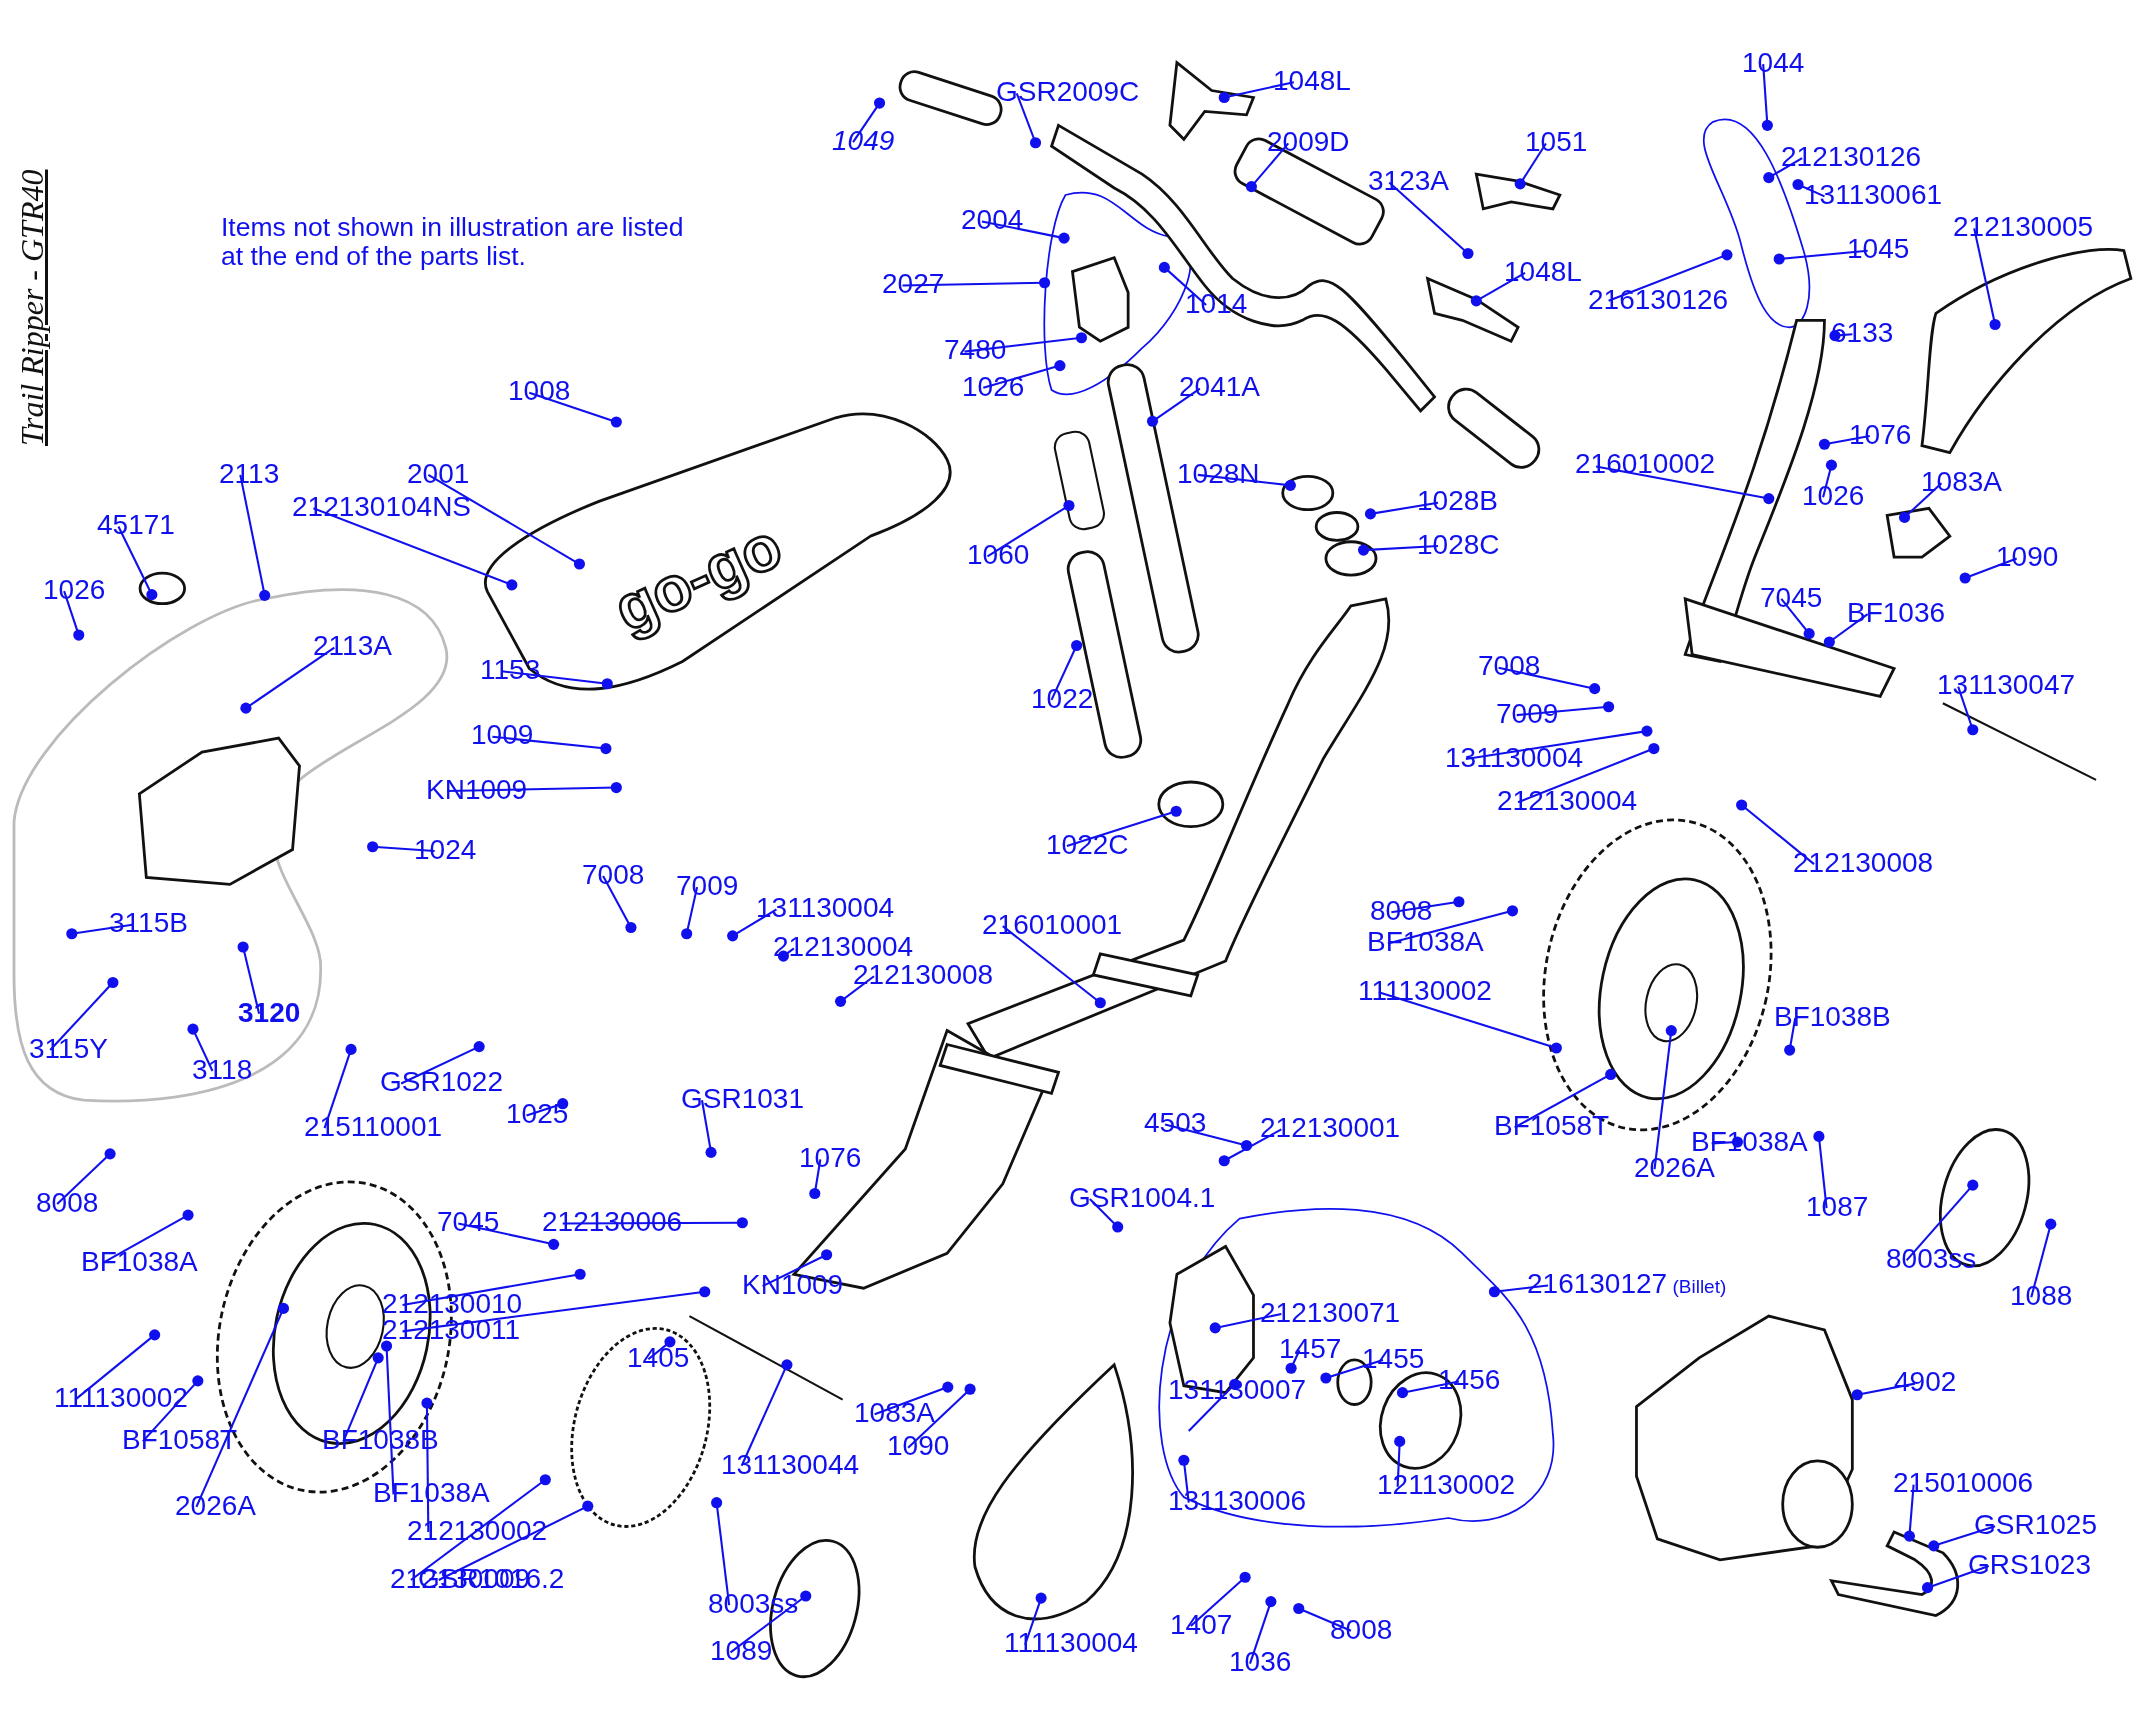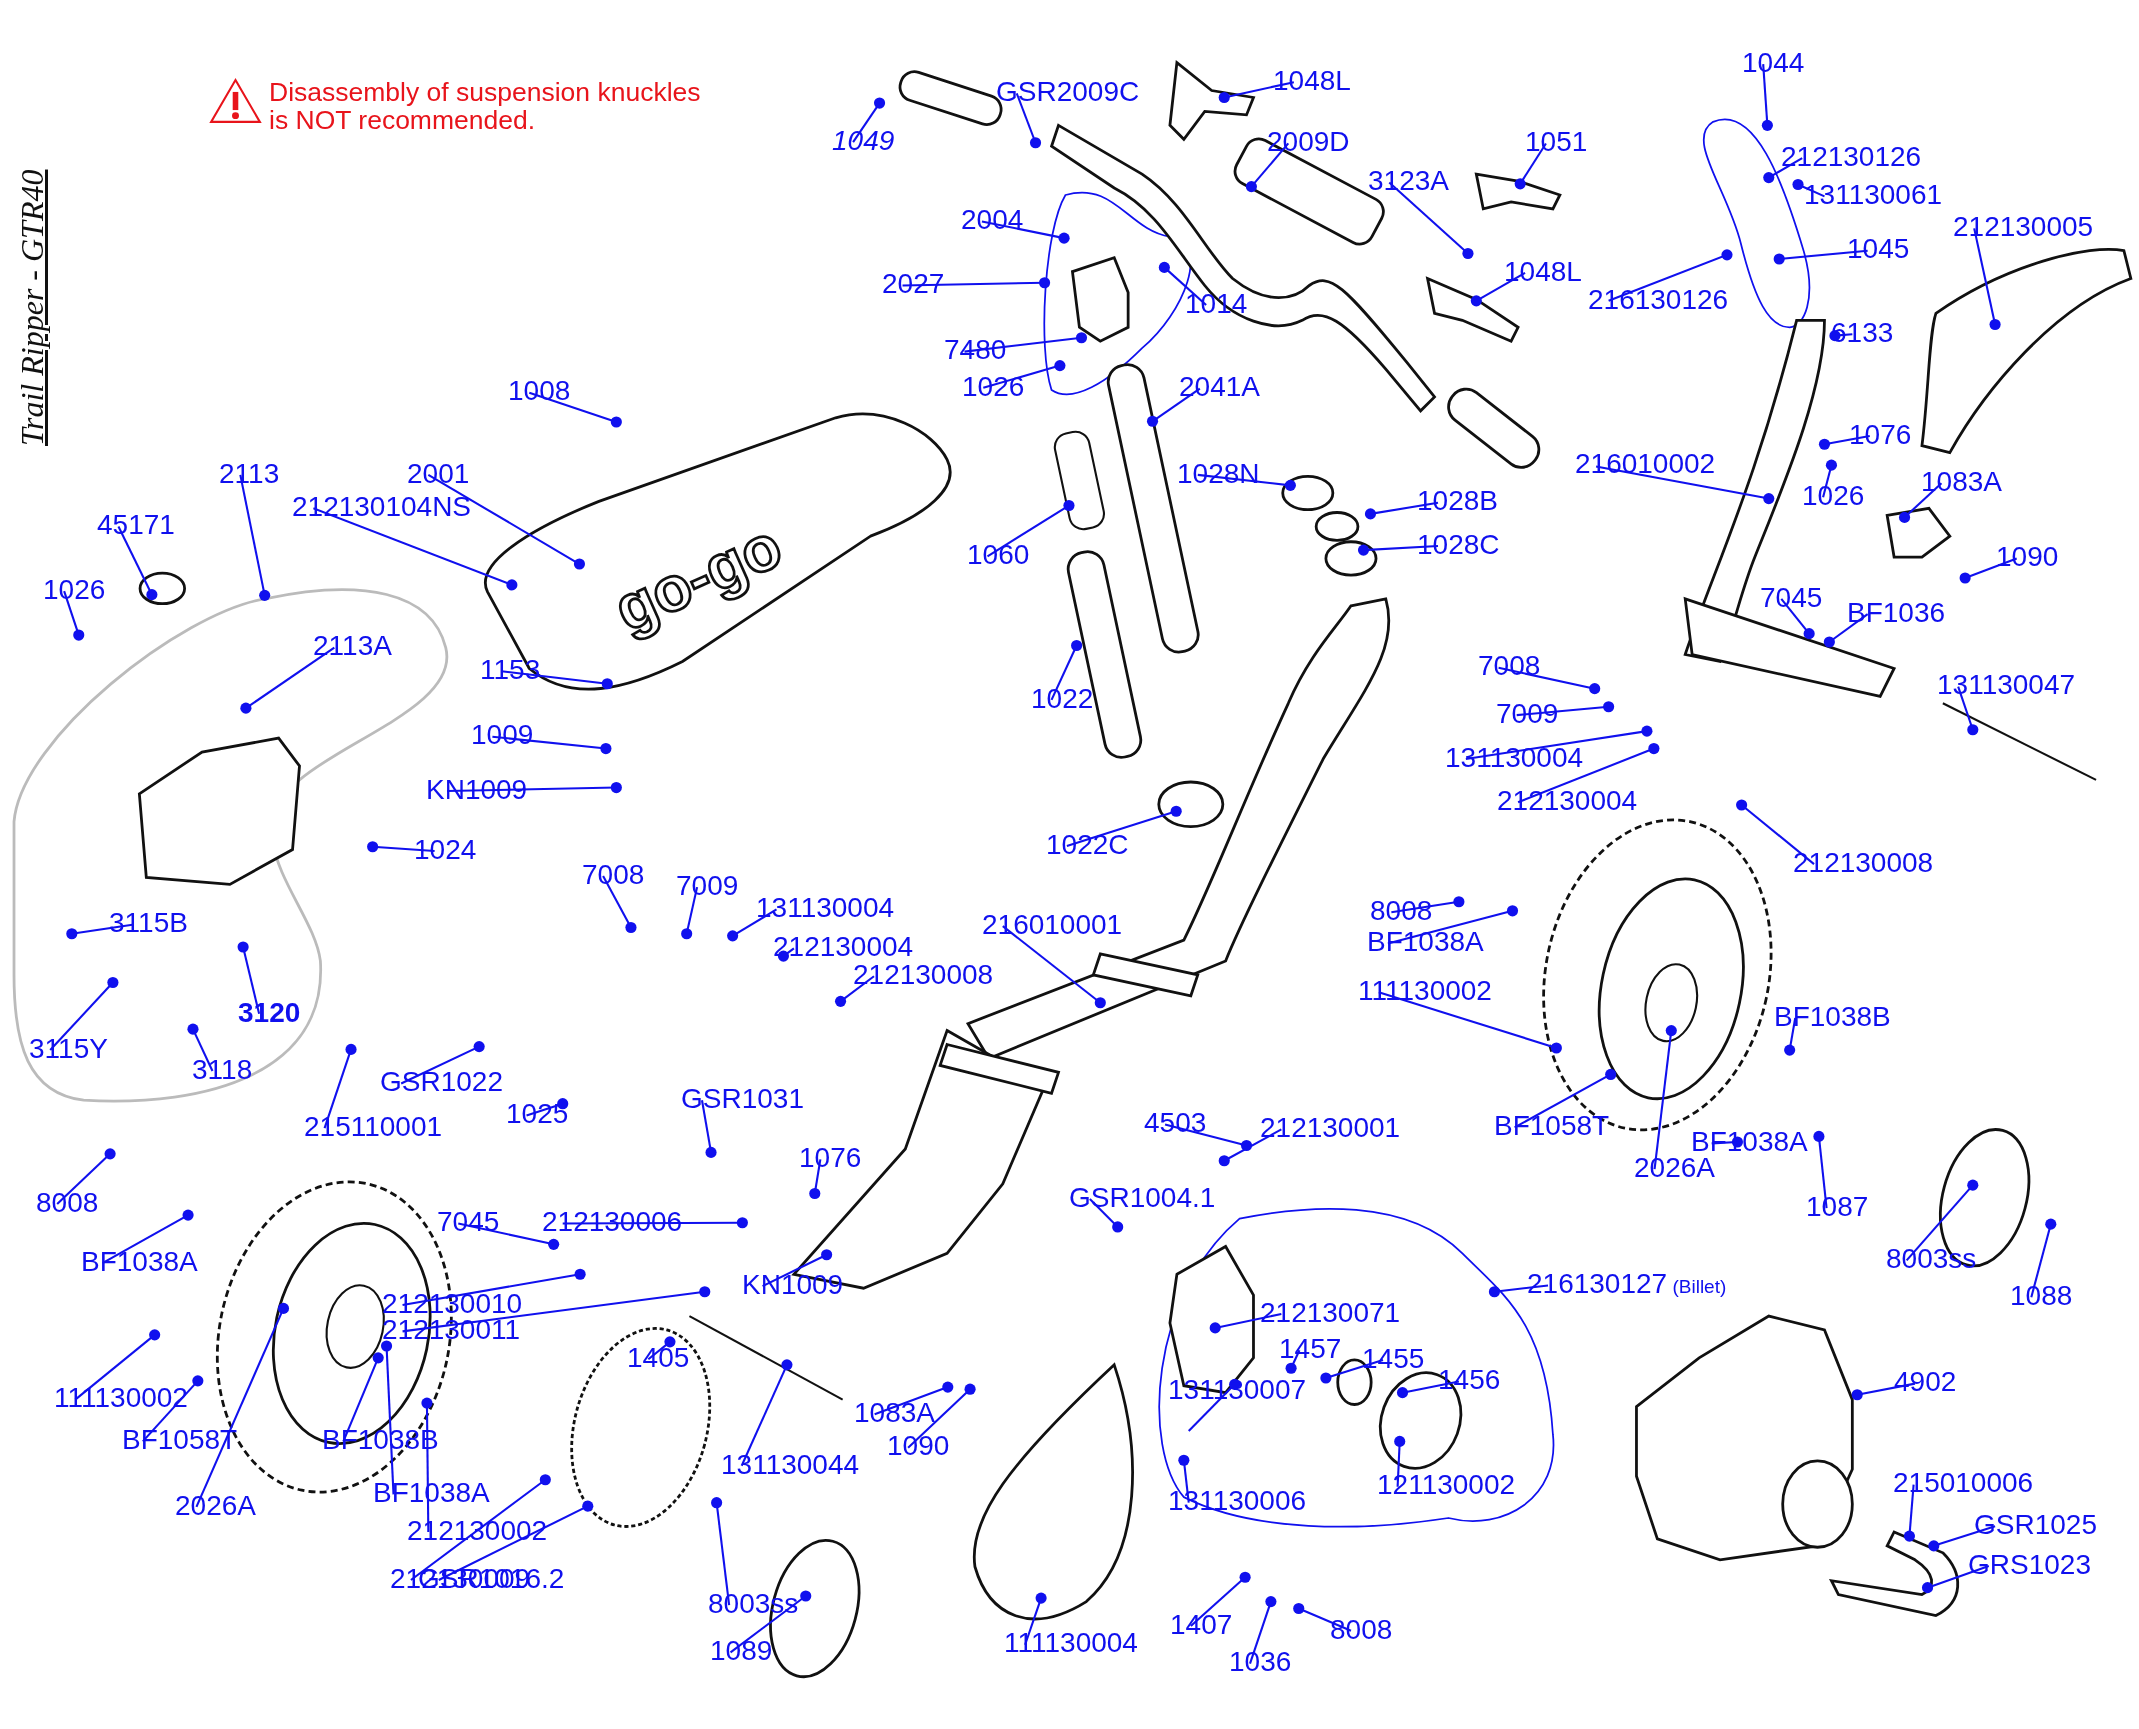--- a/index.html
+++ b/index.html
@@ -19,32 +19,25 @@
   svg .dot{fill:#1010ee;}
   svg .group{fill:none;stroke:#1010ee;stroke-width:2.5;}
   svg .grpgrey{fill:none;stroke:#bbb;stroke-width:4;}
 </style>
 </head>
 <body>
 
 <div id="canvas">
   <div class="title">Trail Ripper - GTR40</div>
 
-  <div class="warning">
-    <svg class="tri" viewBox="0 0 76 66">
-      <polygon points="38,3 73,63 3,63" fill="none" stroke="#e8141b" stroke-width="3"></polygon>
-      <rect x="34" y="20" width="8" height="26" fill="#e8141b"></rect>
-      <circle cx="38" cy="54" r="5" fill="#e8141b"></circle>
-    </svg>
-    <div class="txt">
-      <div>Disassembly of suspension knuckles</div>
-      <div>is NOT recommended.</div>
-    </div>
+
+  <div class="note">
+    <div>Items not shown in illustration are listed</div>
+    <div>at the end of the parts list.</div>
   </div>
-
 
   <svg id="art" width="2140" height="1729" style="position:absolute;left:0;top:0" viewBox="0 0 3073 2483">
 
     <path class="grpgrey" d="M380,860 C520,830 620,850 640,930 C660,1010 500,1060 430,1120 C330,1200 450,1300 460,1380 C470,1540 300,1590 120,1580 C40,1570 20,1500 20,1400 L20,1180 C30,1060 260,880 380,860 Z"></path>
     <path class="group" d="M1530,280 C1600,260 1620,330 1680,340 C1740,350 1700,450 1640,500 C1590,550 1540,580 1510,560 C1490,500 1500,330 1530,280 Z"></path>
     <path class="group" d="M2460,175 C2520,150 2560,260 2590,360 C2610,430 2590,470 2570,470 C2540,470 2520,430 2500,350 C2480,270 2420,200 2460,175 Z"></path>
     <path class="group" d="M1780,1750 C1880,1730 2020,1720 2100,1800 C2160,1860 2220,1900 2230,2060 C2240,2150 2160,2200 2080,2180 C1950,2200 1800,2200 1700,2150 C1640,2080 1650,1860 1780,1750 Z"></path>
 
     <path class="part" d="M1520,180 L1640,250 C1700,290 1730,360 1770,400 C1820,440 1860,430 1880,410 C1910,390 1930,410 2020,520 L2060,570 L2040,590 L1990,530 C1930,460 1900,440 1870,460 C1830,480 1770,460 1730,410 C1690,360 1660,300 1600,270 L1510,210 Z"></path>
     <rect class="part" x="1290" y="120" width="150" height="42" rx="20" transform="rotate(18 1365 141)"></rect>

